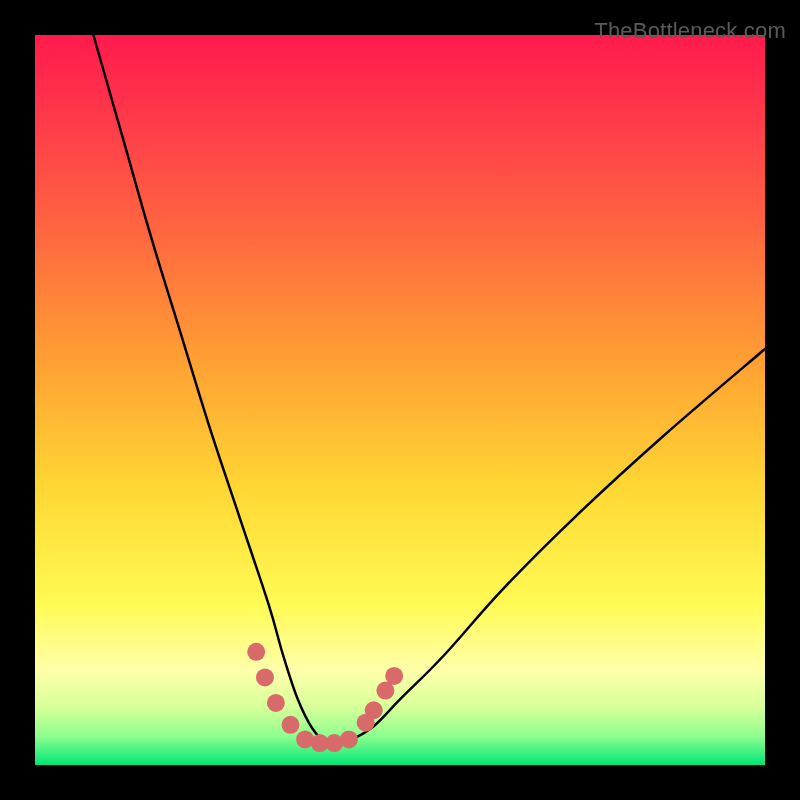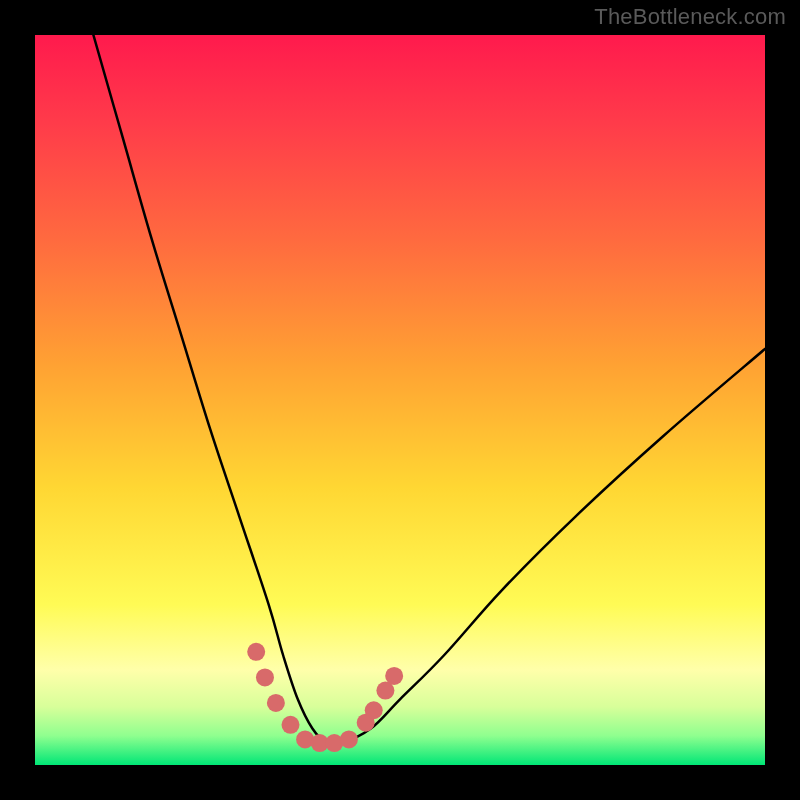--- a/index.html
+++ b/index.html
@@ -32,21 +32,21 @@
       #ffd733 62%,
       #fffb55 78%,
       #ffffaa 87%,
       #d8ff9a 92%,
       #8fff8f 96%,
       #00e676 100%
     );
   }
   .watermark {
     position: absolute;
-    top: 4px;
+    top: 18px;
     right: 14px;
     font-family: Arial, Helvetica, sans-serif;
     font-size: 22px;
     color: #5a5a5a;
     letter-spacing: 0.2px;
     user-select: none;
   }
   svg.curve {
     position: absolute;
     left: 0;

